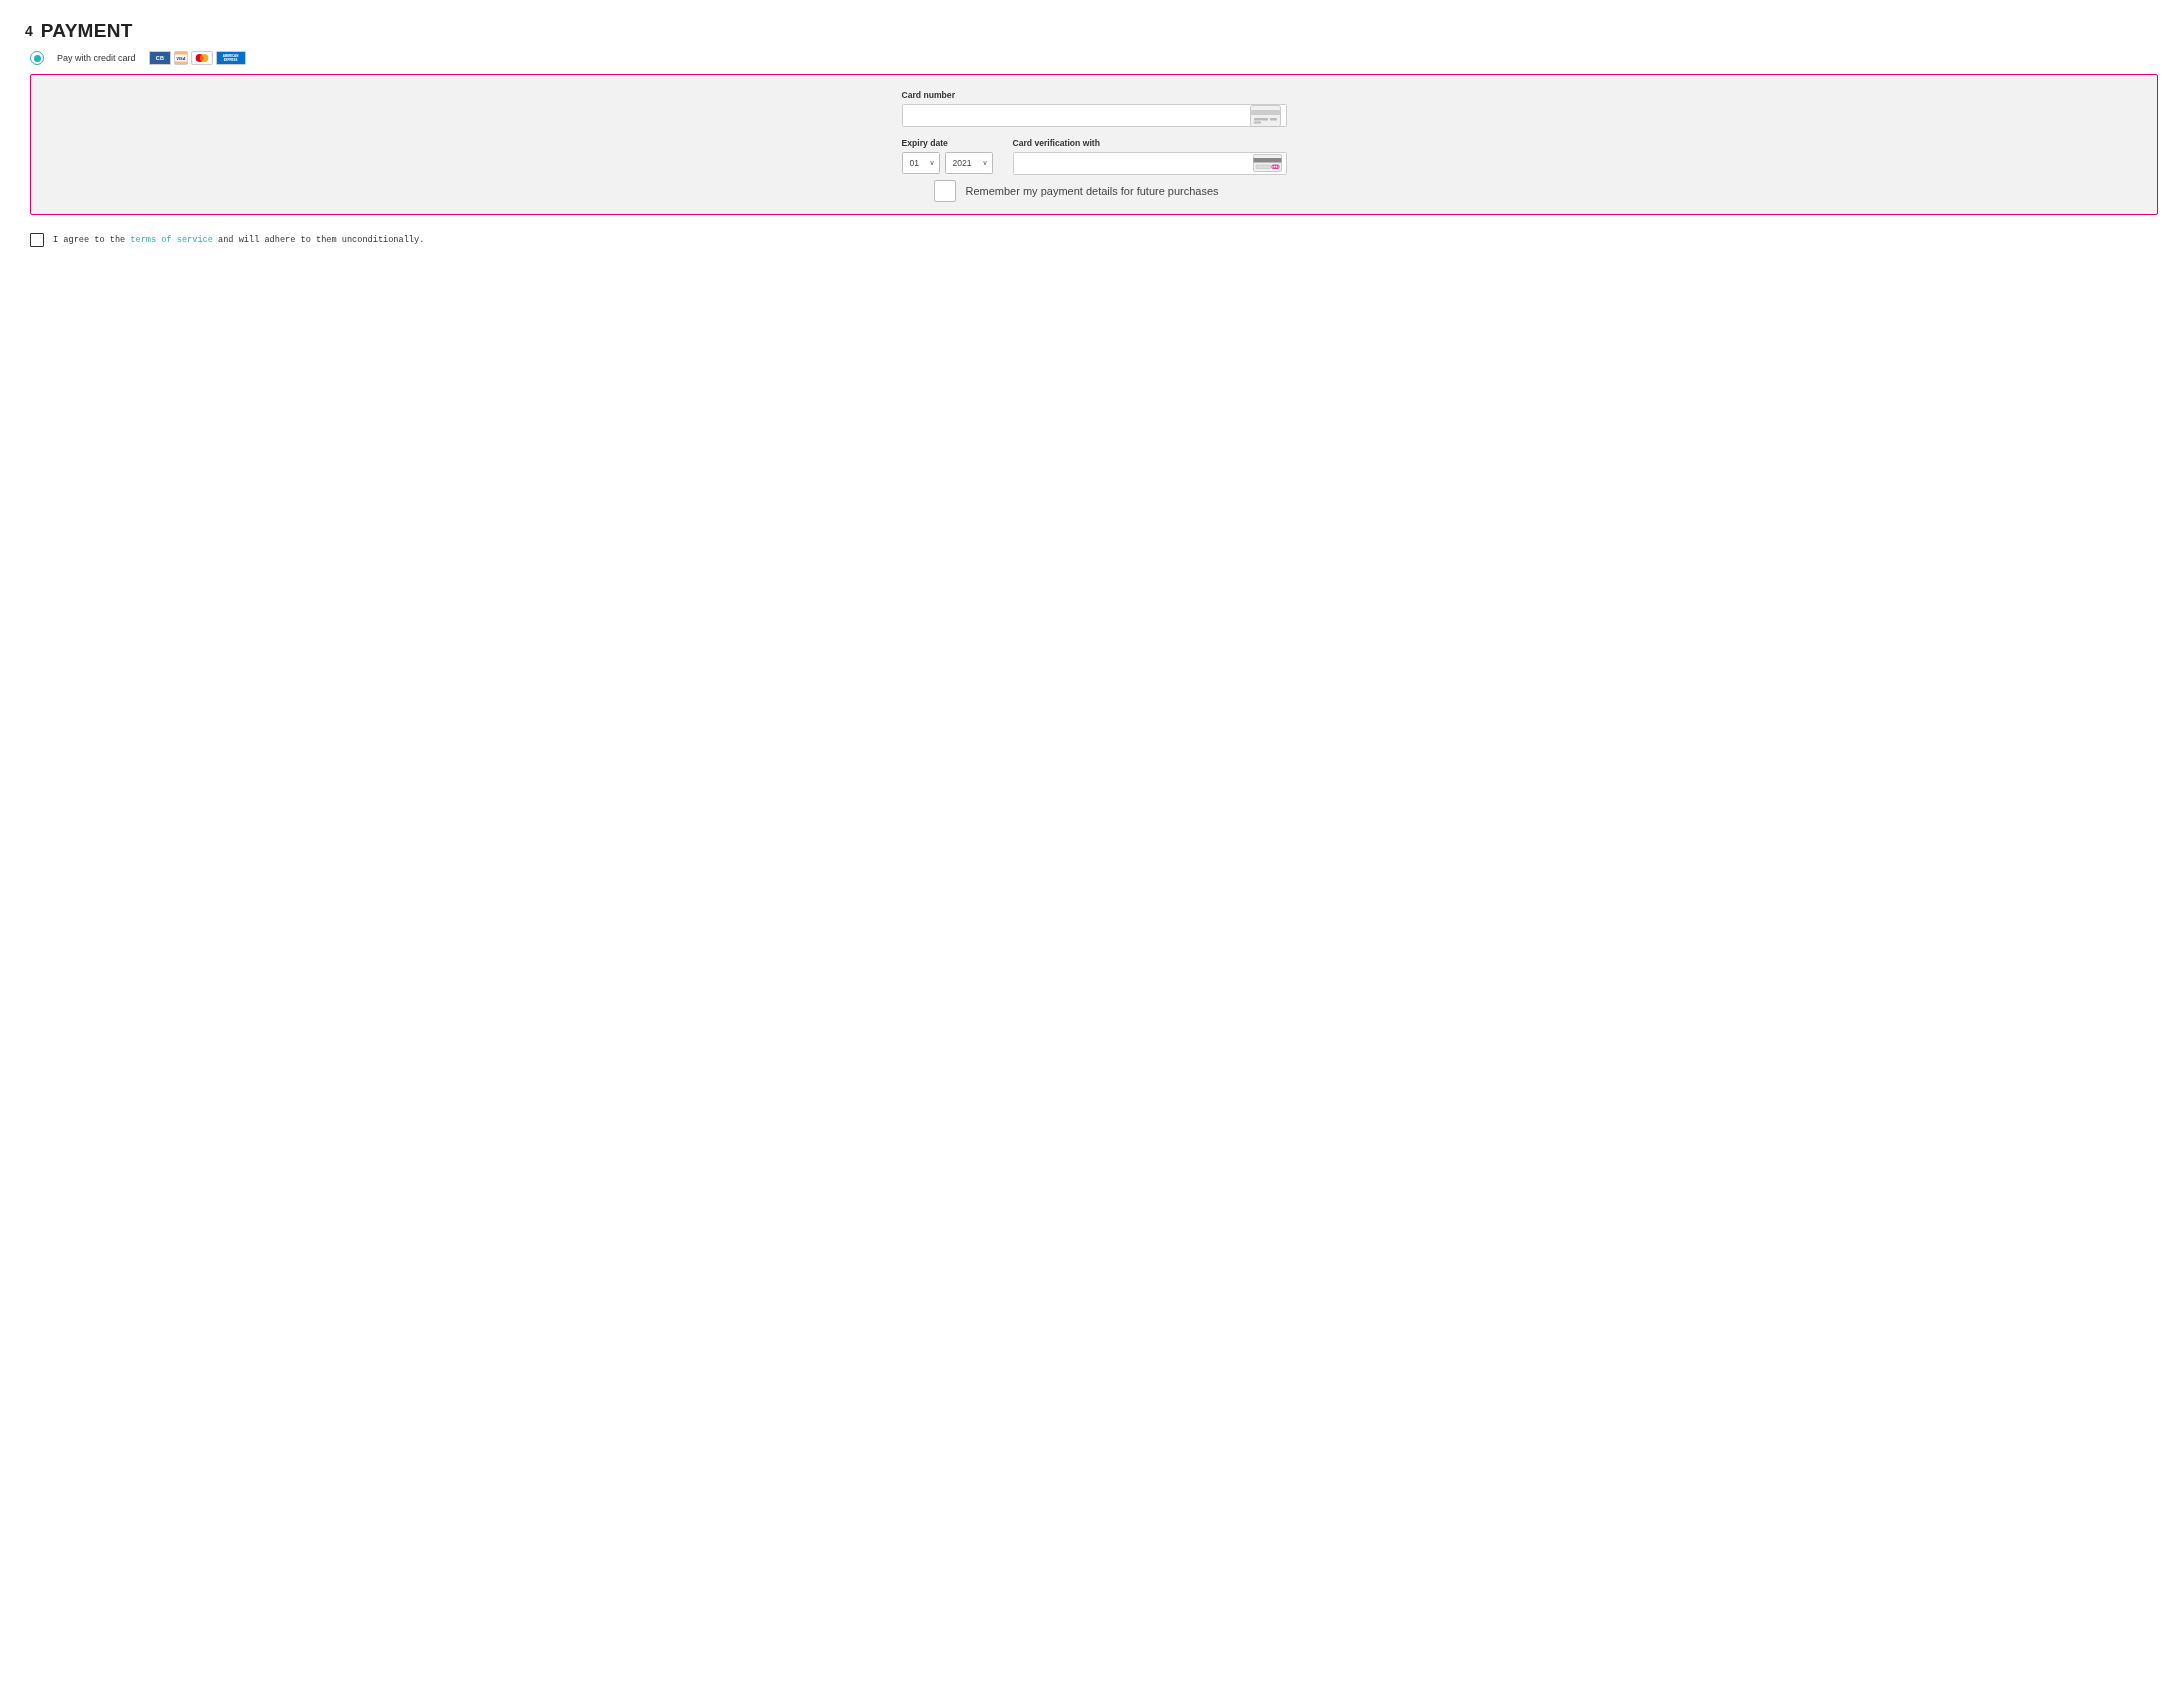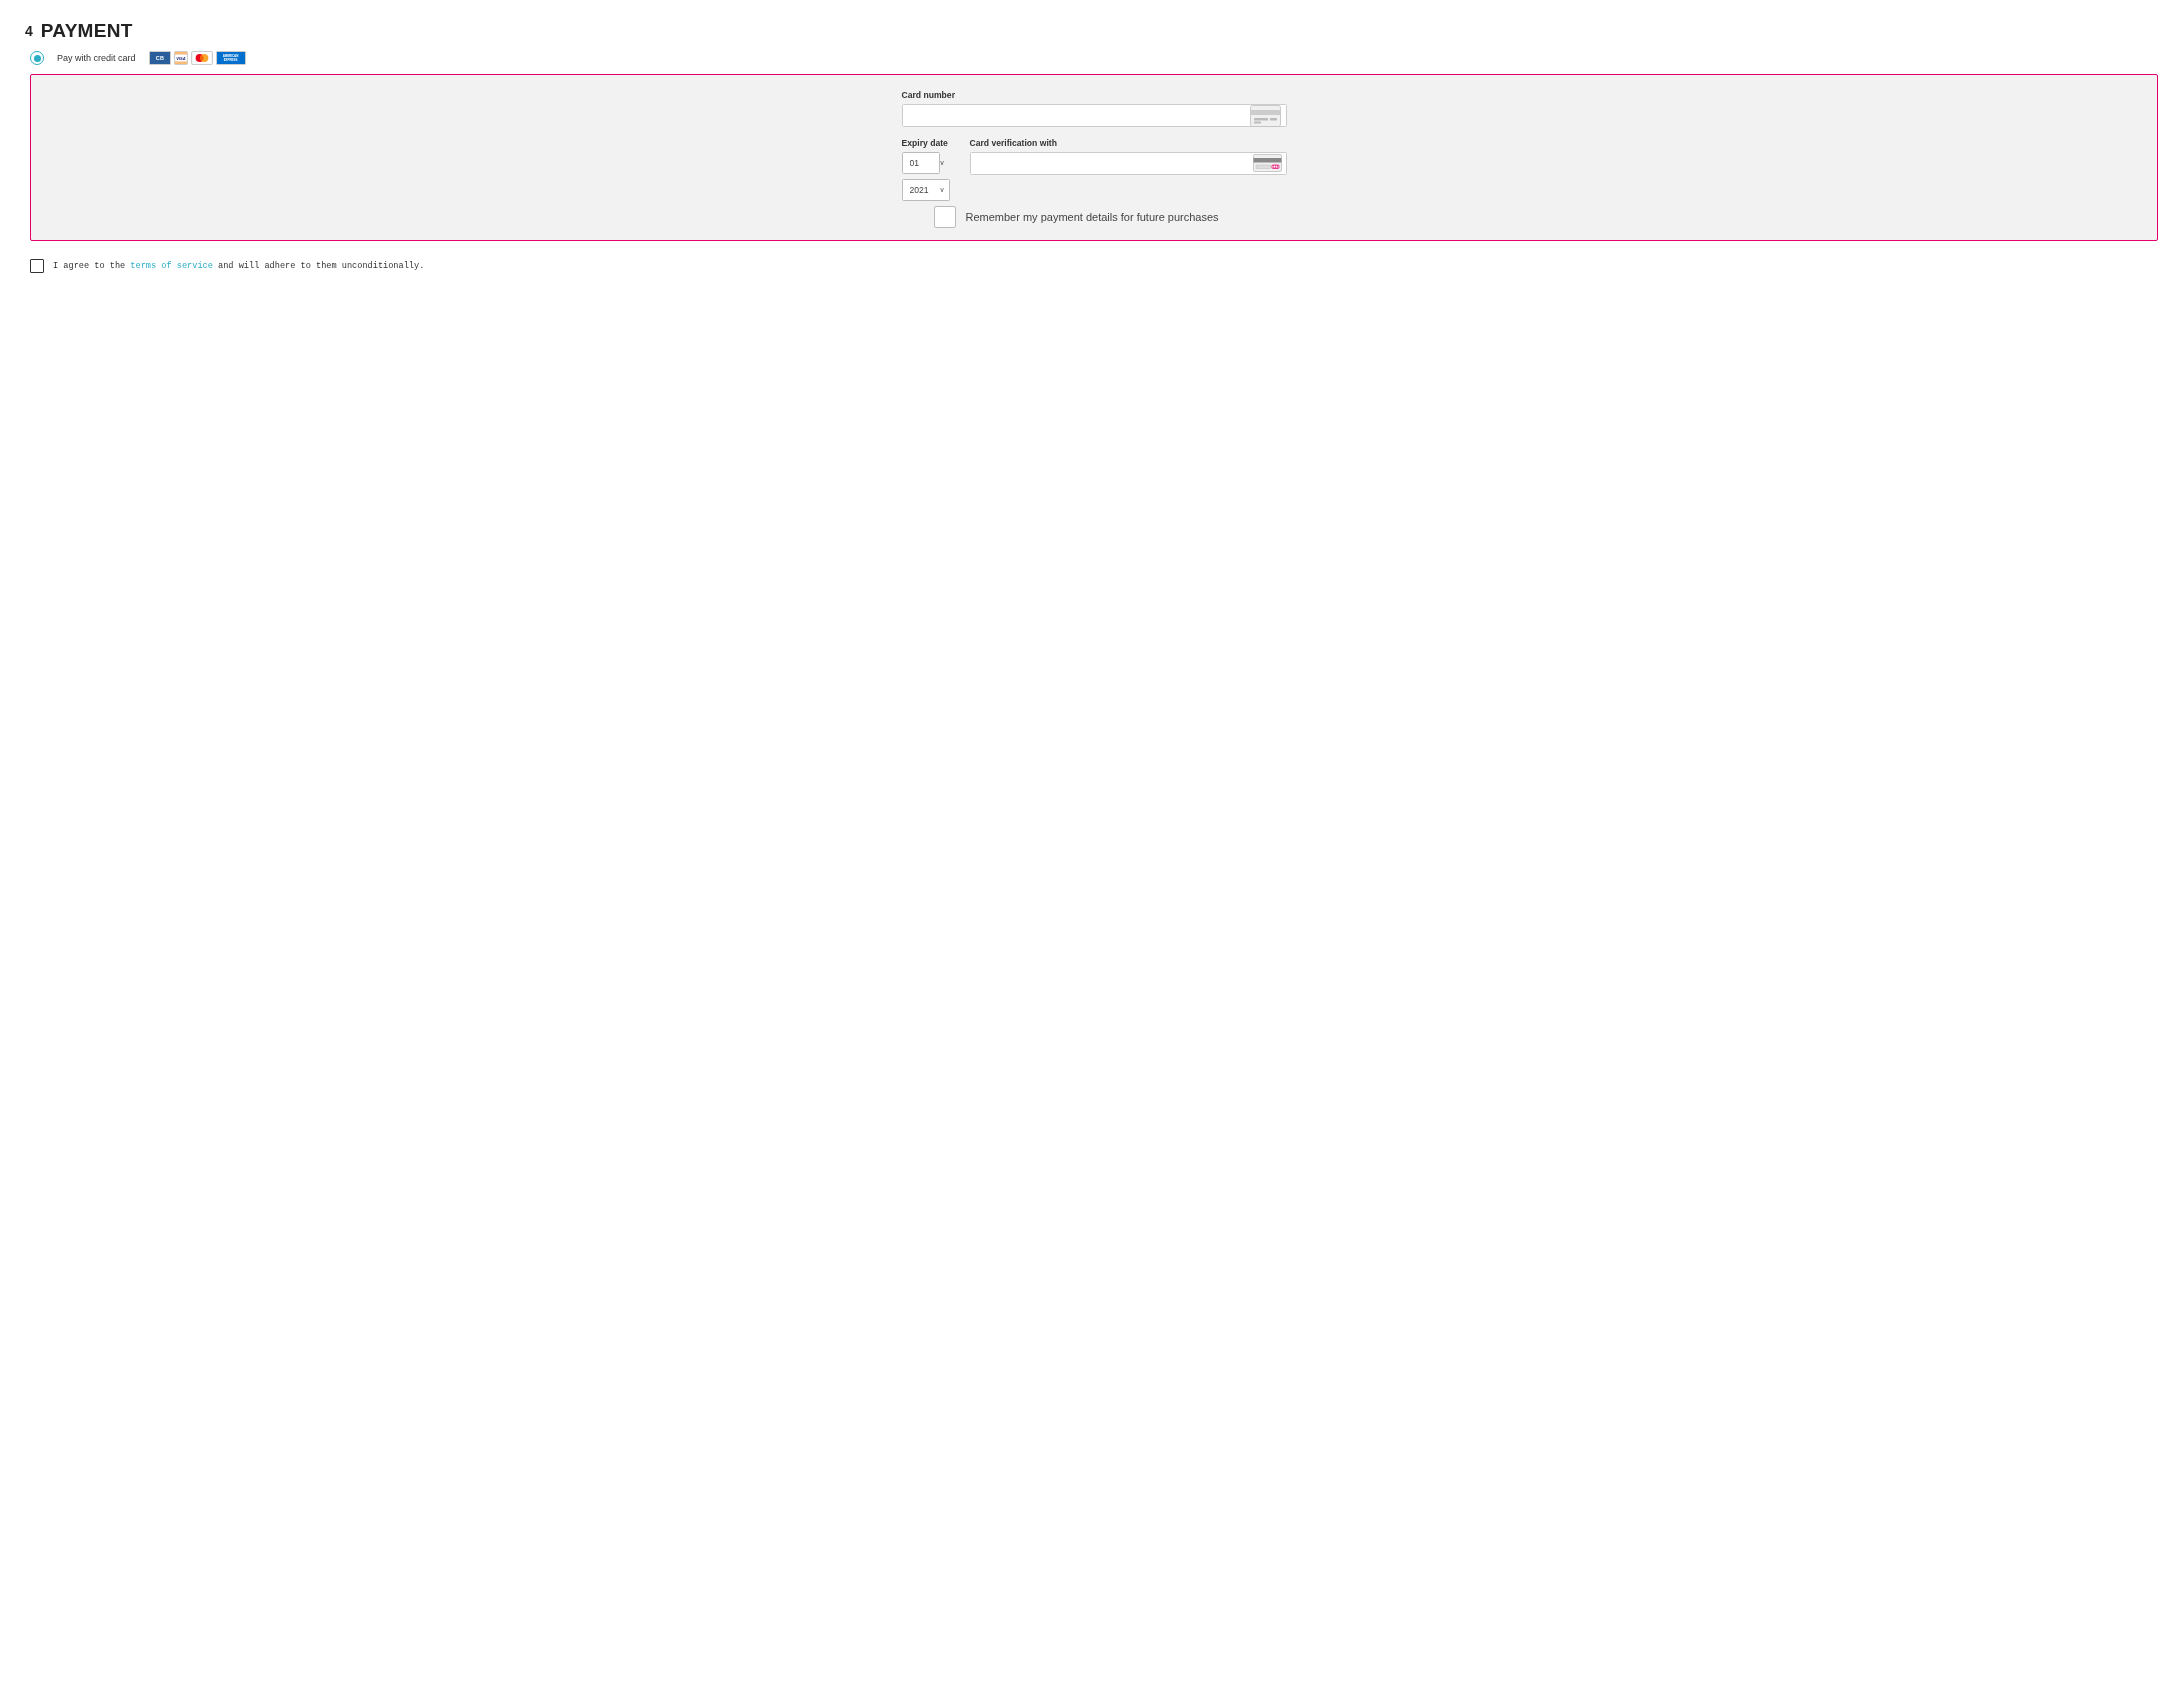--- a/index.html
+++ b/index.html
@@ -156,21 +156,20 @@
     }
     .expiry-section {
       flex: 0 0 auto;
     }
     .cvv-section {
       flex: 1;
     }
     .expiry-row {
       display: flex;
       gap: 5px;
-      flex-direction: column;
     }
     .select-wrapper {
       position: relative;
       display: inline-block;
     }
     .select-wrapper select {
       appearance: none;
       -webkit-appearance: none;
       background: #fff;
       border: 0.5px solid #bbb;

